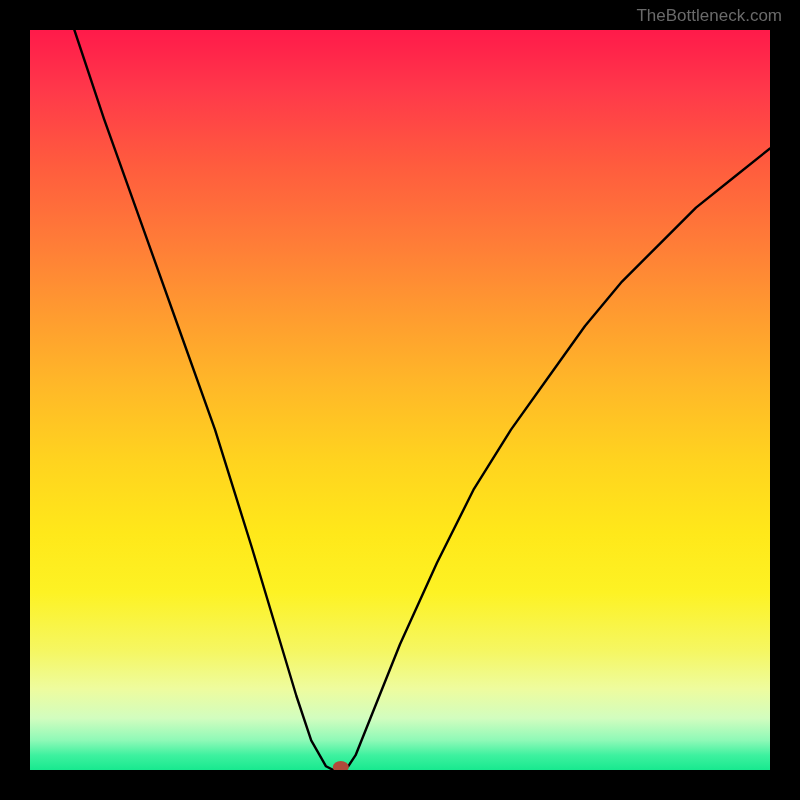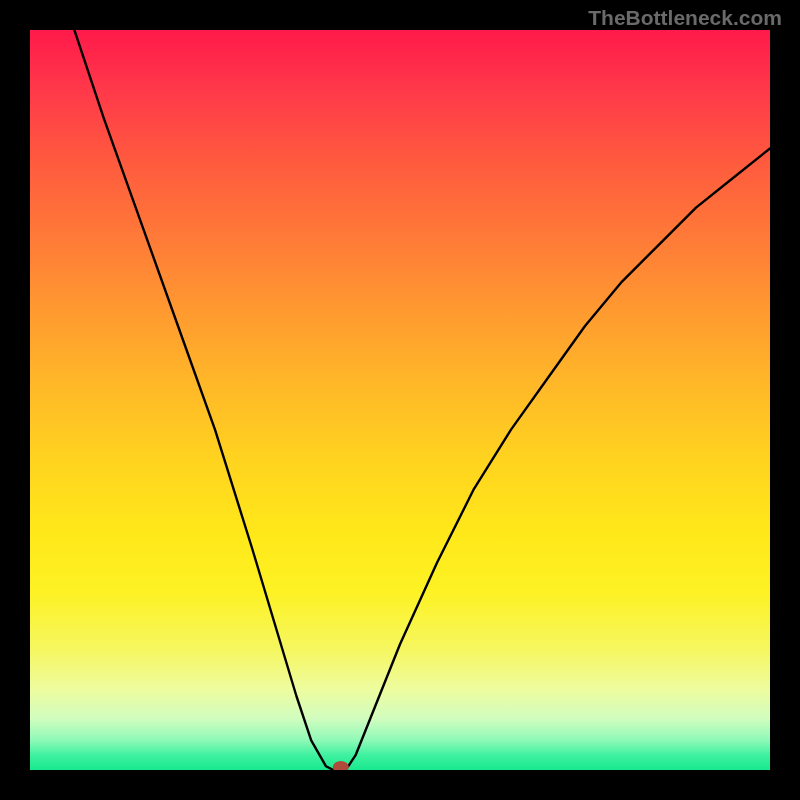--- a/index.html
+++ b/index.html
@@ -9,22 +9,22 @@
     height: 800px;
     background: #000;
     position: relative;
     font-family: Arial, sans-serif;
   }
   .watermark {
     position: absolute;
     top: 6px;
     right: 18px;
     color: #6a6a6a;
-    font-size: 21px;
-    font-weight: 700;
+    font-size: 17px;
+    font-weight: 400;
     z-index: 10;
   }
   .plot-area {
     position: absolute;
     left: 30px;
     top: 30px;
     width: 740px;
     height: 740px;
     overflow: hidden;
   }

